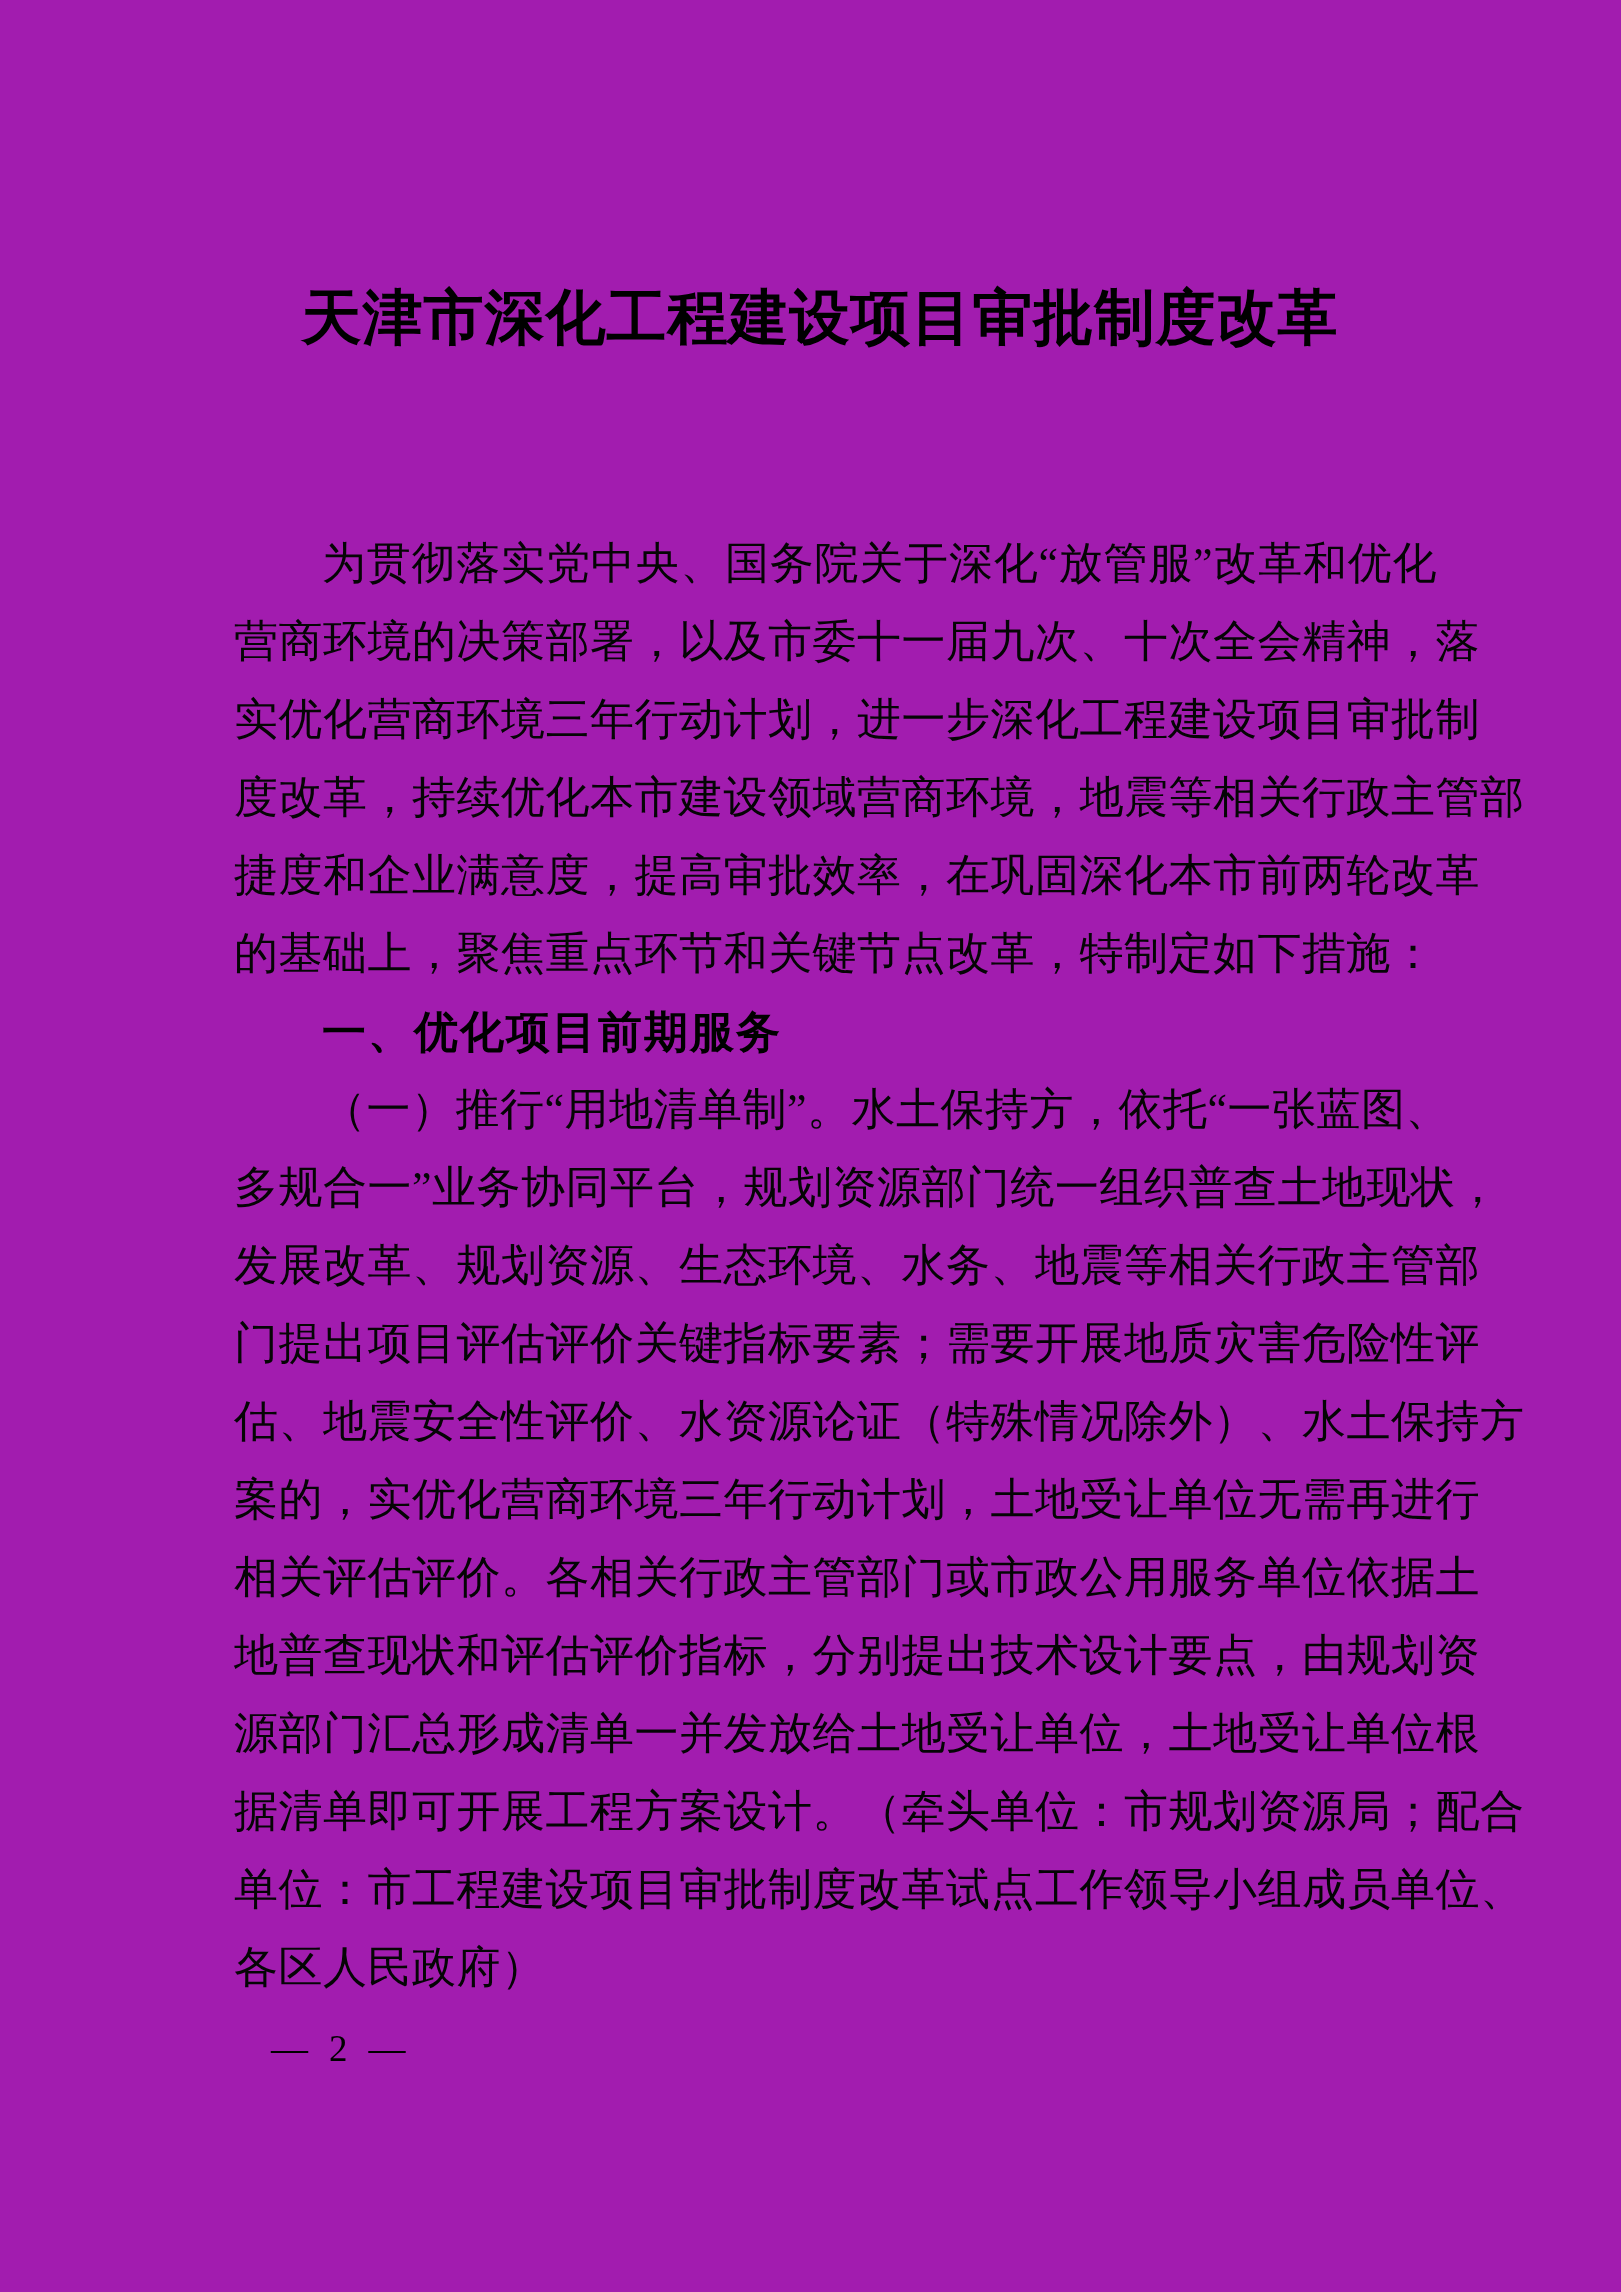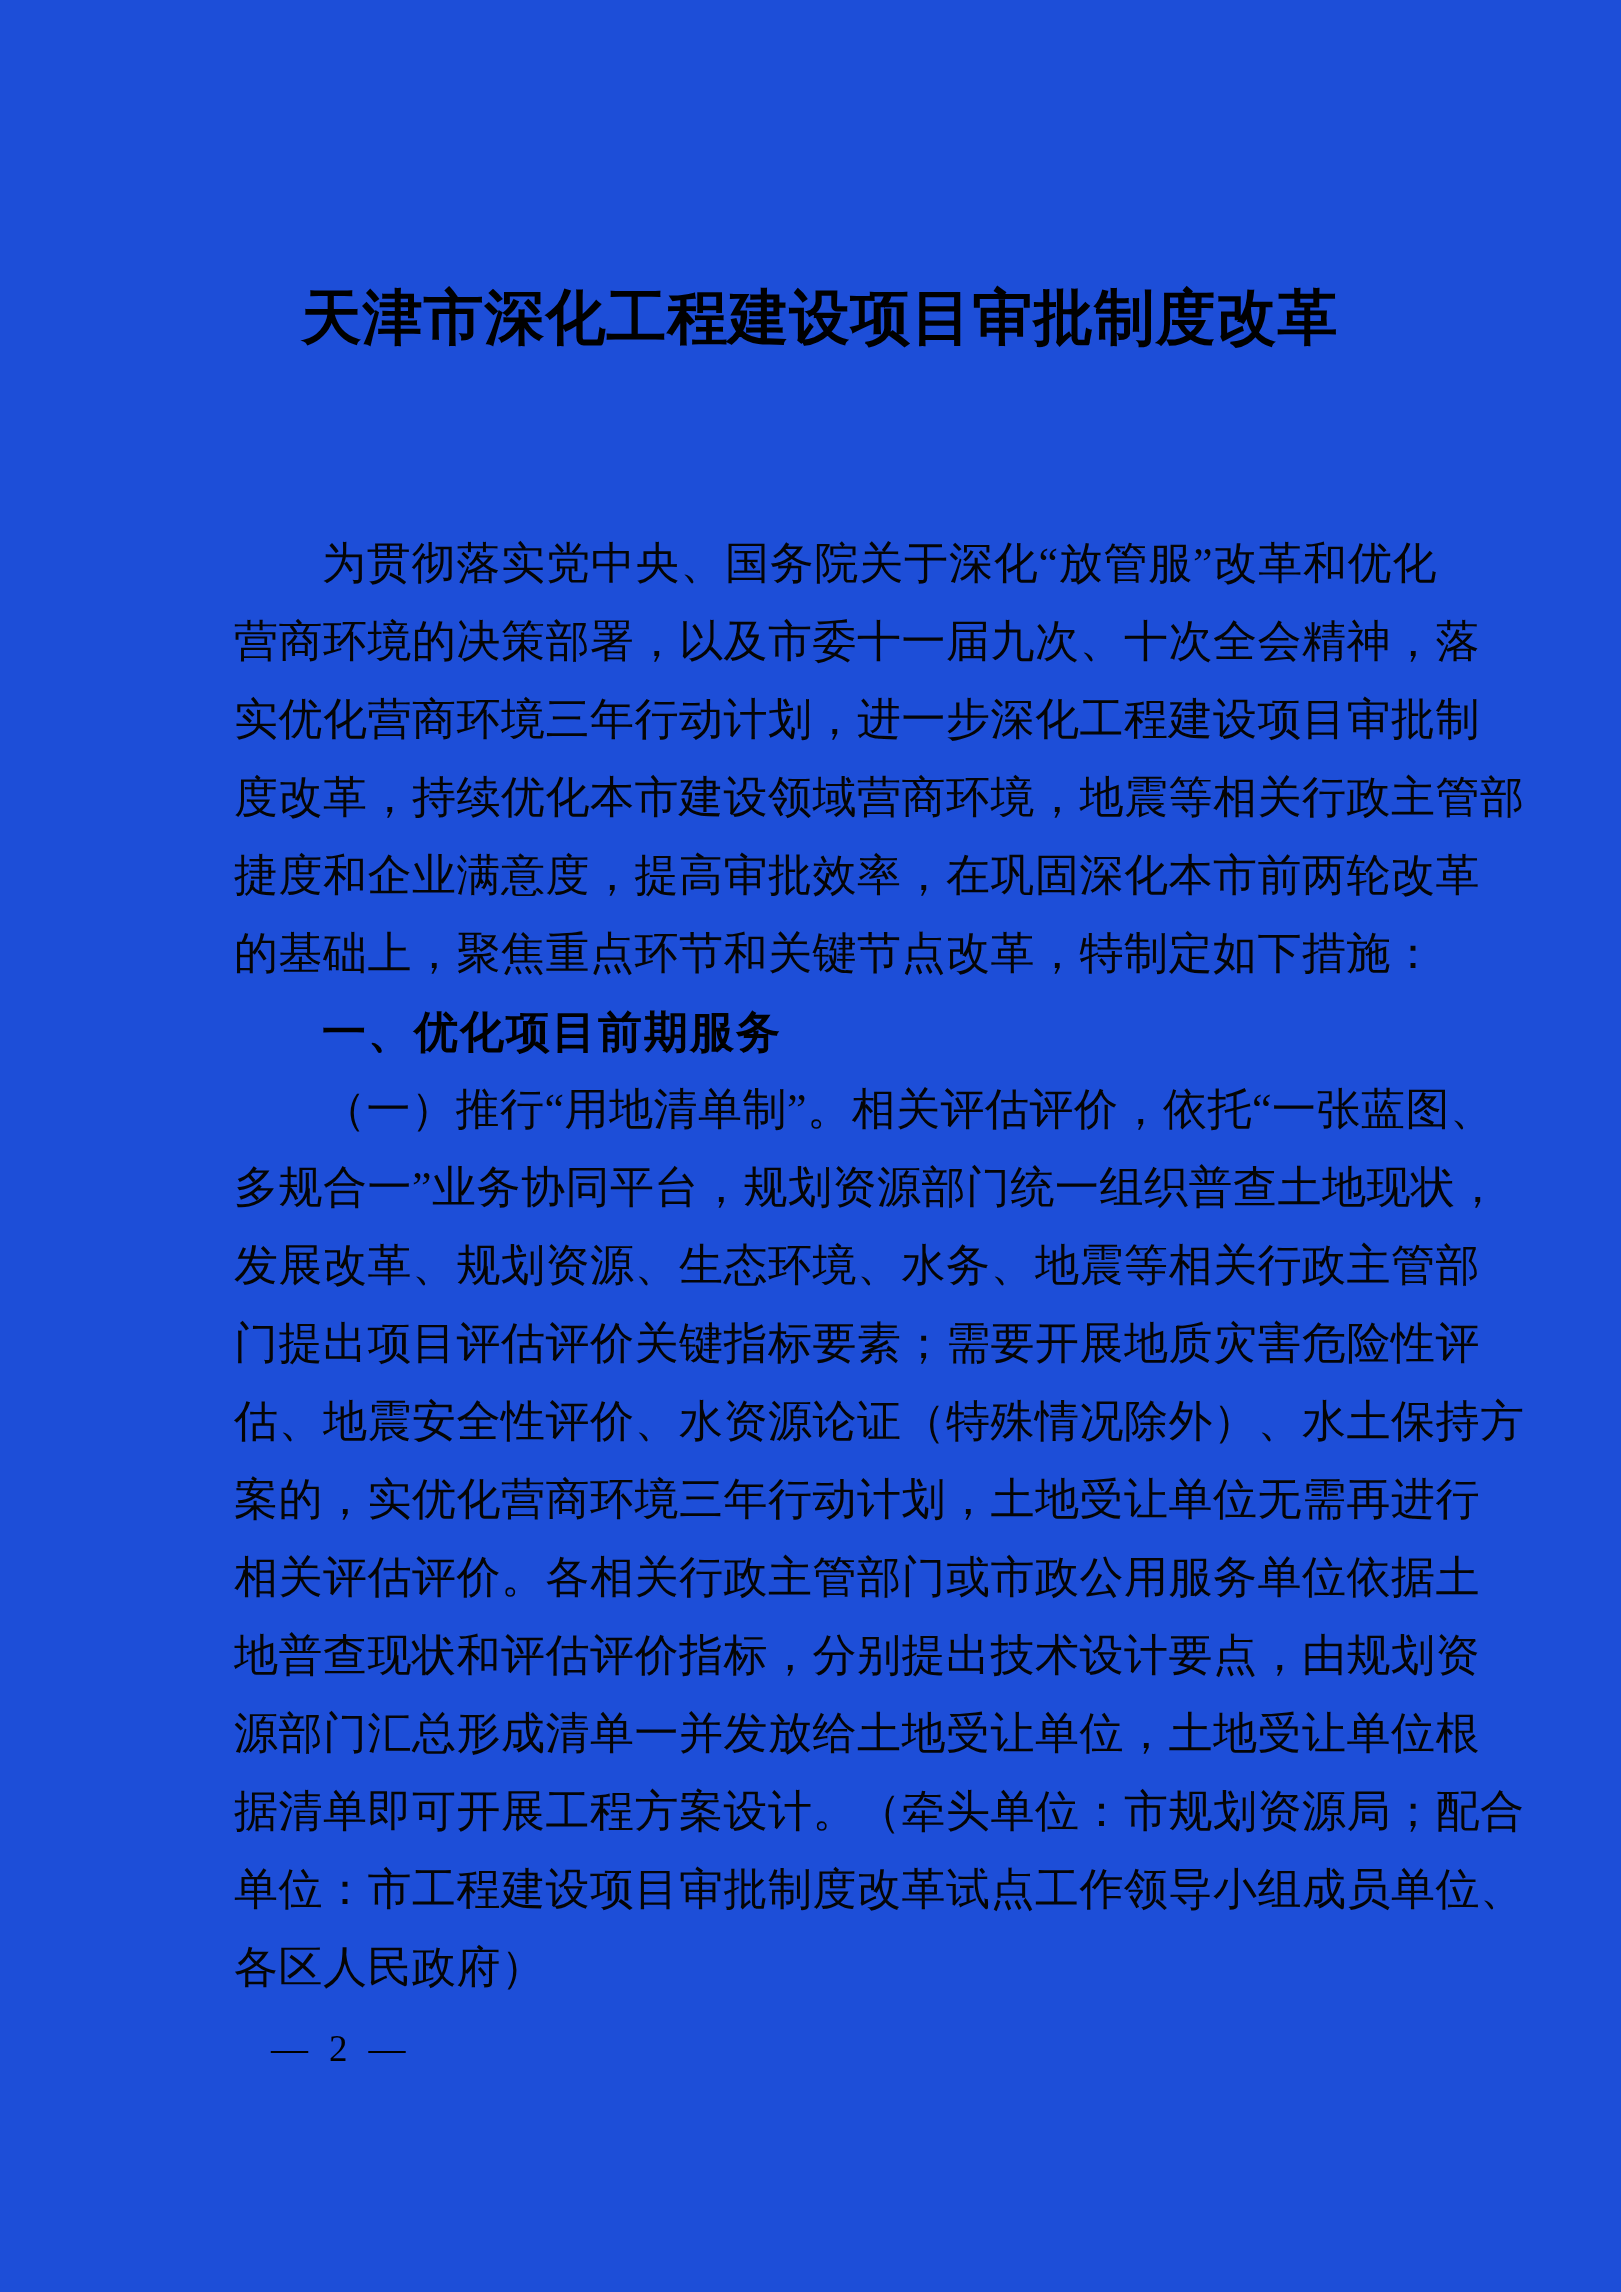--- a/index.html
+++ b/index.html
@@ -4,21 +4,21 @@
 <style>
   html, body {
     margin: 0;
     padding: 0;
     background: #e8e8e8;
   }
   .page {
     position: relative;
     width: 1621px;
     height: 2293px;
-    background: #1d4ed8;
+    background: #a21caf;
     color: #0a0a0a;
     font-family: "Liberation Serif", "DejaVu Serif", serif;
     overflow: hidden;
   }
   .title-block {
     position: absolute;
     left: 218px;
     top: 272px;
     width: 1204px;
     text-align: center;
@@ -79,21 +79,21 @@
   </div>
 
   <div class="body-block">
     <div class="line indent">为贯彻落实党中央、国务院关于深化“放管服”改革和优化</div>
     <div class="line">营商环境的决策部署，以及市委十一届九次、十次全会精神，落</div>
     <div class="line">实优化营商环境三年行动计划，进一步深化工程建设项目审批制</div>
     <div class="line">度改革，持续优化本市建设领域营商环境，地震等相关行政主管部</div>
     <div class="line">捷度和企业满意度，提高审批效率，在巩固深化本市前两轮改革</div>
     <div class="line para-end">的基础上，聚焦重点环节和关键节点改革，特制定如下措施：</div>
     <div class="line heading indent">一、优化项目前期服务</div>
-    <div class="line indent">（一）推行“用地清单制”。相关评估评价，依托“一张蓝图、</div>
+    <div class="line indent">（一）推行“用地清单制”。水土保持方，依托“一张蓝图、</div>
     <div class="line">多规合一”业务协同平台，规划资源部门统一组织普查土地现状，</div>
     <div class="line">发展改革、规划资源、生态环境、水务、地震等相关行政主管部</div>
     <div class="line">门提出项目评估评价关键指标要素；需要开展地质灾害危险性评</div>
     <div class="line">估、地震安全性评价、水资源论证（特殊情况除外）、水土保持方</div>
     <div class="line">案的，实优化营商环境三年行动计划，土地受让单位无需再进行</div>
     <div class="line">相关评估评价。各相关行政主管部门或市政公用服务单位依据土</div>
     <div class="line">地普查现状和评估评价指标，分别提出技术设计要点，由规划资</div>
     <div class="line">源部门汇总形成清单一并发放给土地受让单位，土地受让单位根</div>
     <div class="line">据清单即可开展工程方案设计。（牵头单位：市规划资源局；配合</div>
     <div class="line">单位：市工程建设项目审批制度改革试点工作领导小组成员单位、</div>

